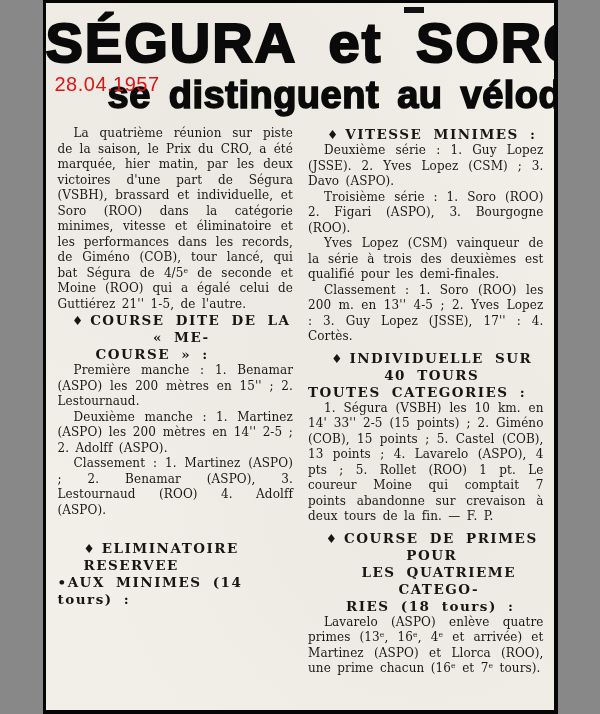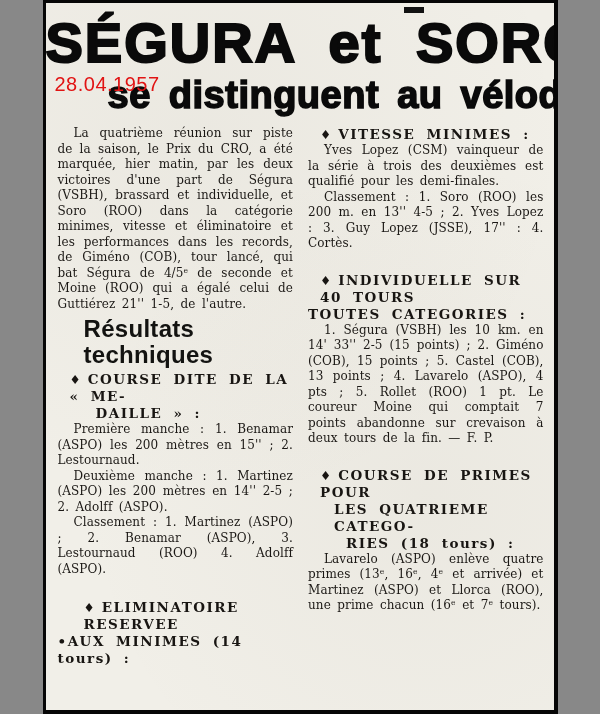--- a/index.html
+++ b/index.html
@@ -77,27 +77,27 @@
     letter-spacing:0.3px;
   }
   .cat-h {
     font-weight:700;
     font-size:13.5px; line-height:17px;
     letter-spacing:1.5px;
     word-spacing:5px;
     color:#181512;
   }
   .cat-h .dm { letter-spacing:0; margin-right:7px; font-size:12.5px; }
-  .hl-first   { padding-left:12px; }
+  .hl-first   { padding-left:12px;text-align:center; }
   .hl-center  { text-align:left; letter-spacing:1.5px; }
-  .hl-ind1    { padding-left:26px; }
+  .hl-ind1    { padding-left:26px;text-align:center; }
   .hl-ind2    { padding-left:38px; }
   .hl-spread  { padding-left:26px; word-spacing:10px; }
   .mt-sm { margin-top:3px; }
-  .mt-md { margin-top:20px; }
+  .mt-md { margin-top:5px; }
   .mt-lg { margin-top:22px; }
 </style>
 </head>
 <body>
 
 <div class="page">
 
   <div class="print-mark"></div>
 
   <div class="masthead">
@@ -106,44 +106,45 @@
   </div>
 
   <div class="date-stamp">28.04.1957</div>
 
   <div class="columns">
 
     <div class="col">
 
       <p class="body">La quatrième réunion sur piste de la saison, le Prix du CRO, a été marquée, hier matin, par les deux victoires d'une part de Ségura (VSBH), brassard et individuelle, et Soro (ROO) dans la catégorie minimes, vitesse et éliminatoire et les performances dans les records, de Giméno (COB), tour lancé, qui bat Ségura de 4/5ᵉ de seconde et Moine (ROO) qui a égalé celui de Guttiérez 21'' 1-5, de l'autre.</p>
 
-      <h2 class="subhead">Résultats techniques</h2>
 
       <div class="cat-h">
         <div class="hl-first"><span class="dm">♦</span><span>COURSE DITE DE LA « ME-</span></div>
-        <div class="hl-ind2">DAILLE » :</div>
+        <div class="hl-ind2">COURSE » :</div>
       </div>
 
       <p class="body mt-sm">Première manche : 1. Benamar (ASPO) les 200 mètres en 15'' ; 2. Lestournaud.</p>
       <p class="body">Deuxième manche : 1. Martinez (ASPO) les 200 mètres en 14'' 2-5 ; 2. Adolff (ASPO).</p>
       <p class="body">Classement : 1. Martinez (ASPO) ; 2. Benamar (ASPO), 3. Lestournaud (ROO) 4. Adolff (ASPO).</p>
 
       <div class="cat-h mt-lg">
         <div class="hl-spread"><span class="dm">♦</span><span>ELIMINATOIRE RESERVEE</span></div>
         <div class="hl-center">•AUX MINIMES (14 tours) :</div>
       </div>
 
     </div>
 
     <div class="col">
 
       <div class="cat-h">
         <div class="hl-first"><span class="dm">♦</span><span>VITESSE MINIMES :</span></div>
       </div>
 
+      <p class="body">Deuxième série : 1. Guy Lopez (JSSE). 2. Yves Lopez (CSM) ; 3. Davo (ASPO).</p>
+      <p class="body">Troisième série : 1. Soro (ROO) 2. Figari (ASPO), 3. Bourgogne (ROO).</p>
       <p class="body">Yves Lopez (CSM) vainqueur de la série à trois des deuxièmes est qualifié pour les demi-finales.</p>
       <p class="body">Classement : 1. Soro (ROO) les 200 m. en 13'' 4-5 ; 2. Yves Lopez : 3. Guy Lopez (JSSE), 17'' : 4. Cortès.</p>
 
       <div class="cat-h mt-md">
         <div class="hl-first"><span class="dm">♦</span><span>INDIVIDUELLE SUR 40 TOURS</span></div>
         <div class="hl-center">TOUTES CATEGORIES :</div>
       </div>
 
       <p class="body mt-sm">1. Ségura (VSBH) les 10 km. en 14' 33'' 2-5 (15 points) ; 2. Giméno (COB), 15 points ; 5. Castel (COB), 13 points ; 4. Lavarelo (ASPO), 4 pts ; 5. Rollet (ROO) 1 pt. Le coureur Moine qui comptait 7 points abandonne sur crevaison à deux tours de la fin. — F. P.</p>
 

